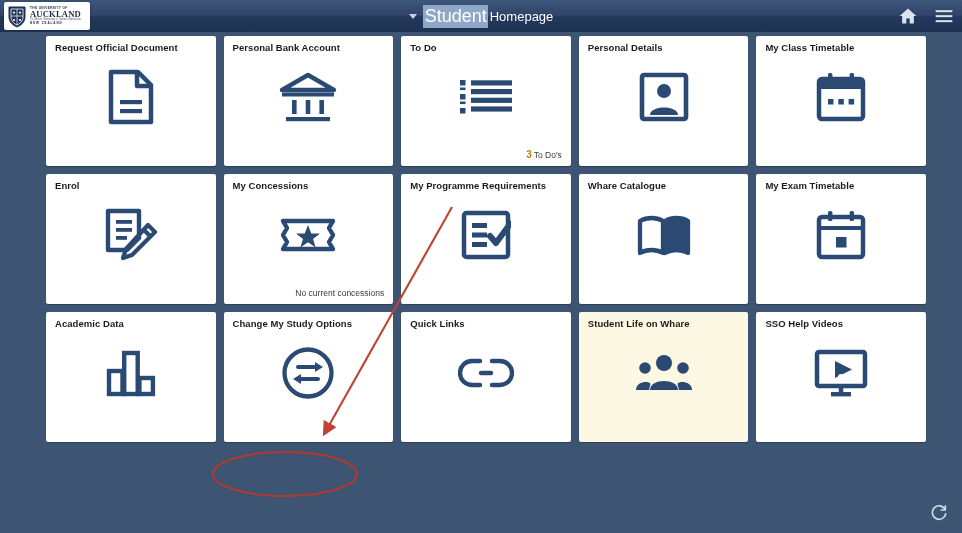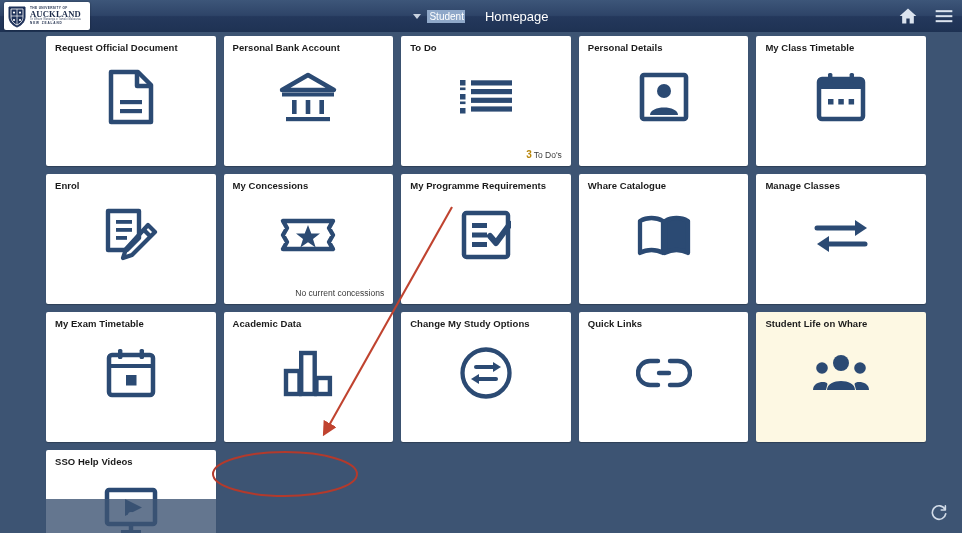--- a/index.html
+++ b/index.html
@@ -57,27 +57,27 @@
   }
   #title-inner { display: flex; align-items: center; pointer-events: auto; }
   #title-caret {
     width: 0; height: 0;
     border-left: 4px solid transparent;
     border-right: 4px solid transparent;
     border-top: 5px solid #c8d2e0;
     margin-right: 6px;
   }
   #title-word-sel {
-    font-size: 10px; color: #ffffff;
+    font-size: 18px; color: #ffffff;
     background: #8fa8c9;
     padding: 1px 1px 1px 2px;
   }
   #title-word-rest {
     font-size: 13px; color: #ffffff;
-    padding-left: 20px;
+    padding-left: 2px;
   }
   #header-icons {
     position: absolute; right: 8px; top: 0; height: 32px;
     display: flex; align-items: center; gap: 16px;
   }
   .hicon { width: 20px; height: 20px; display: block; }
 
   
   #grid {
     position: absolute;
@@ -295,31 +295,20 @@
       <div class="tile">
         <div class="tile-title">Whare Catalogue</div>
         <div class="tile-icon">
           <svg width="56" height="44" viewBox="0 0 56 44">
       <path d="M4 8 C11 4 20 4 27 8 V40 C20 36 11 36 4 40 Z" fill="none" stroke="#2b4a73" stroke-width="4.3" stroke-linejoin="round"></path>
       <path d="M29 8 C36 4 45 4 52 8 V40 C45 36 36 36 29 40 Z" fill="#2b4a73" stroke="#2b4a73" stroke-width="4.3" stroke-linejoin="round"></path>
     </svg>
         </div>
       </div>
       <div class="tile">
-        <div class="tile-title">Manage Classes</div>
-        <div class="tile-icon">
-          <svg width="56" height="40" viewBox="0 0 56 40">
-      <path d="M4 13 H44" stroke="#2b4a73" stroke-width="5" stroke-linecap="round"></path>
-      <polygon points="42,5 54,13 42,21" fill="#2b4a73"></polygon>
-      <path d="M52 29 H14" stroke="#2b4a73" stroke-width="5" stroke-linecap="round"></path>
-      <polygon points="16,21 4,29 16,37" fill="#2b4a73"></polygon>
-    </svg>
-        </div>
-      </div>
-      <div class="tile">
         <div class="tile-title">My Exam Timetable</div>
         <div class="tile-icon">
           <svg width="50" height="50" viewBox="0 0 50 50">
       <rect x="3" y="7" width="44" height="40" rx="3" fill="none" stroke="#2b4a73" stroke-width="4.5"></rect>
       <path d="M3 18 H47" stroke="#2b4a73" stroke-width="4.2"></path>
       <rect x="12" y="1" width="4.4" height="10" rx="1.6" fill="#2b4a73"></rect>
       <rect x="33.6" y="1" width="4.4" height="10" rx="1.6" fill="#2b4a73"></rect>
       <rect x="20" y="27" width="10.5" height="10.5" fill="#2b4a73"></rect>
     </svg>
         </div>

